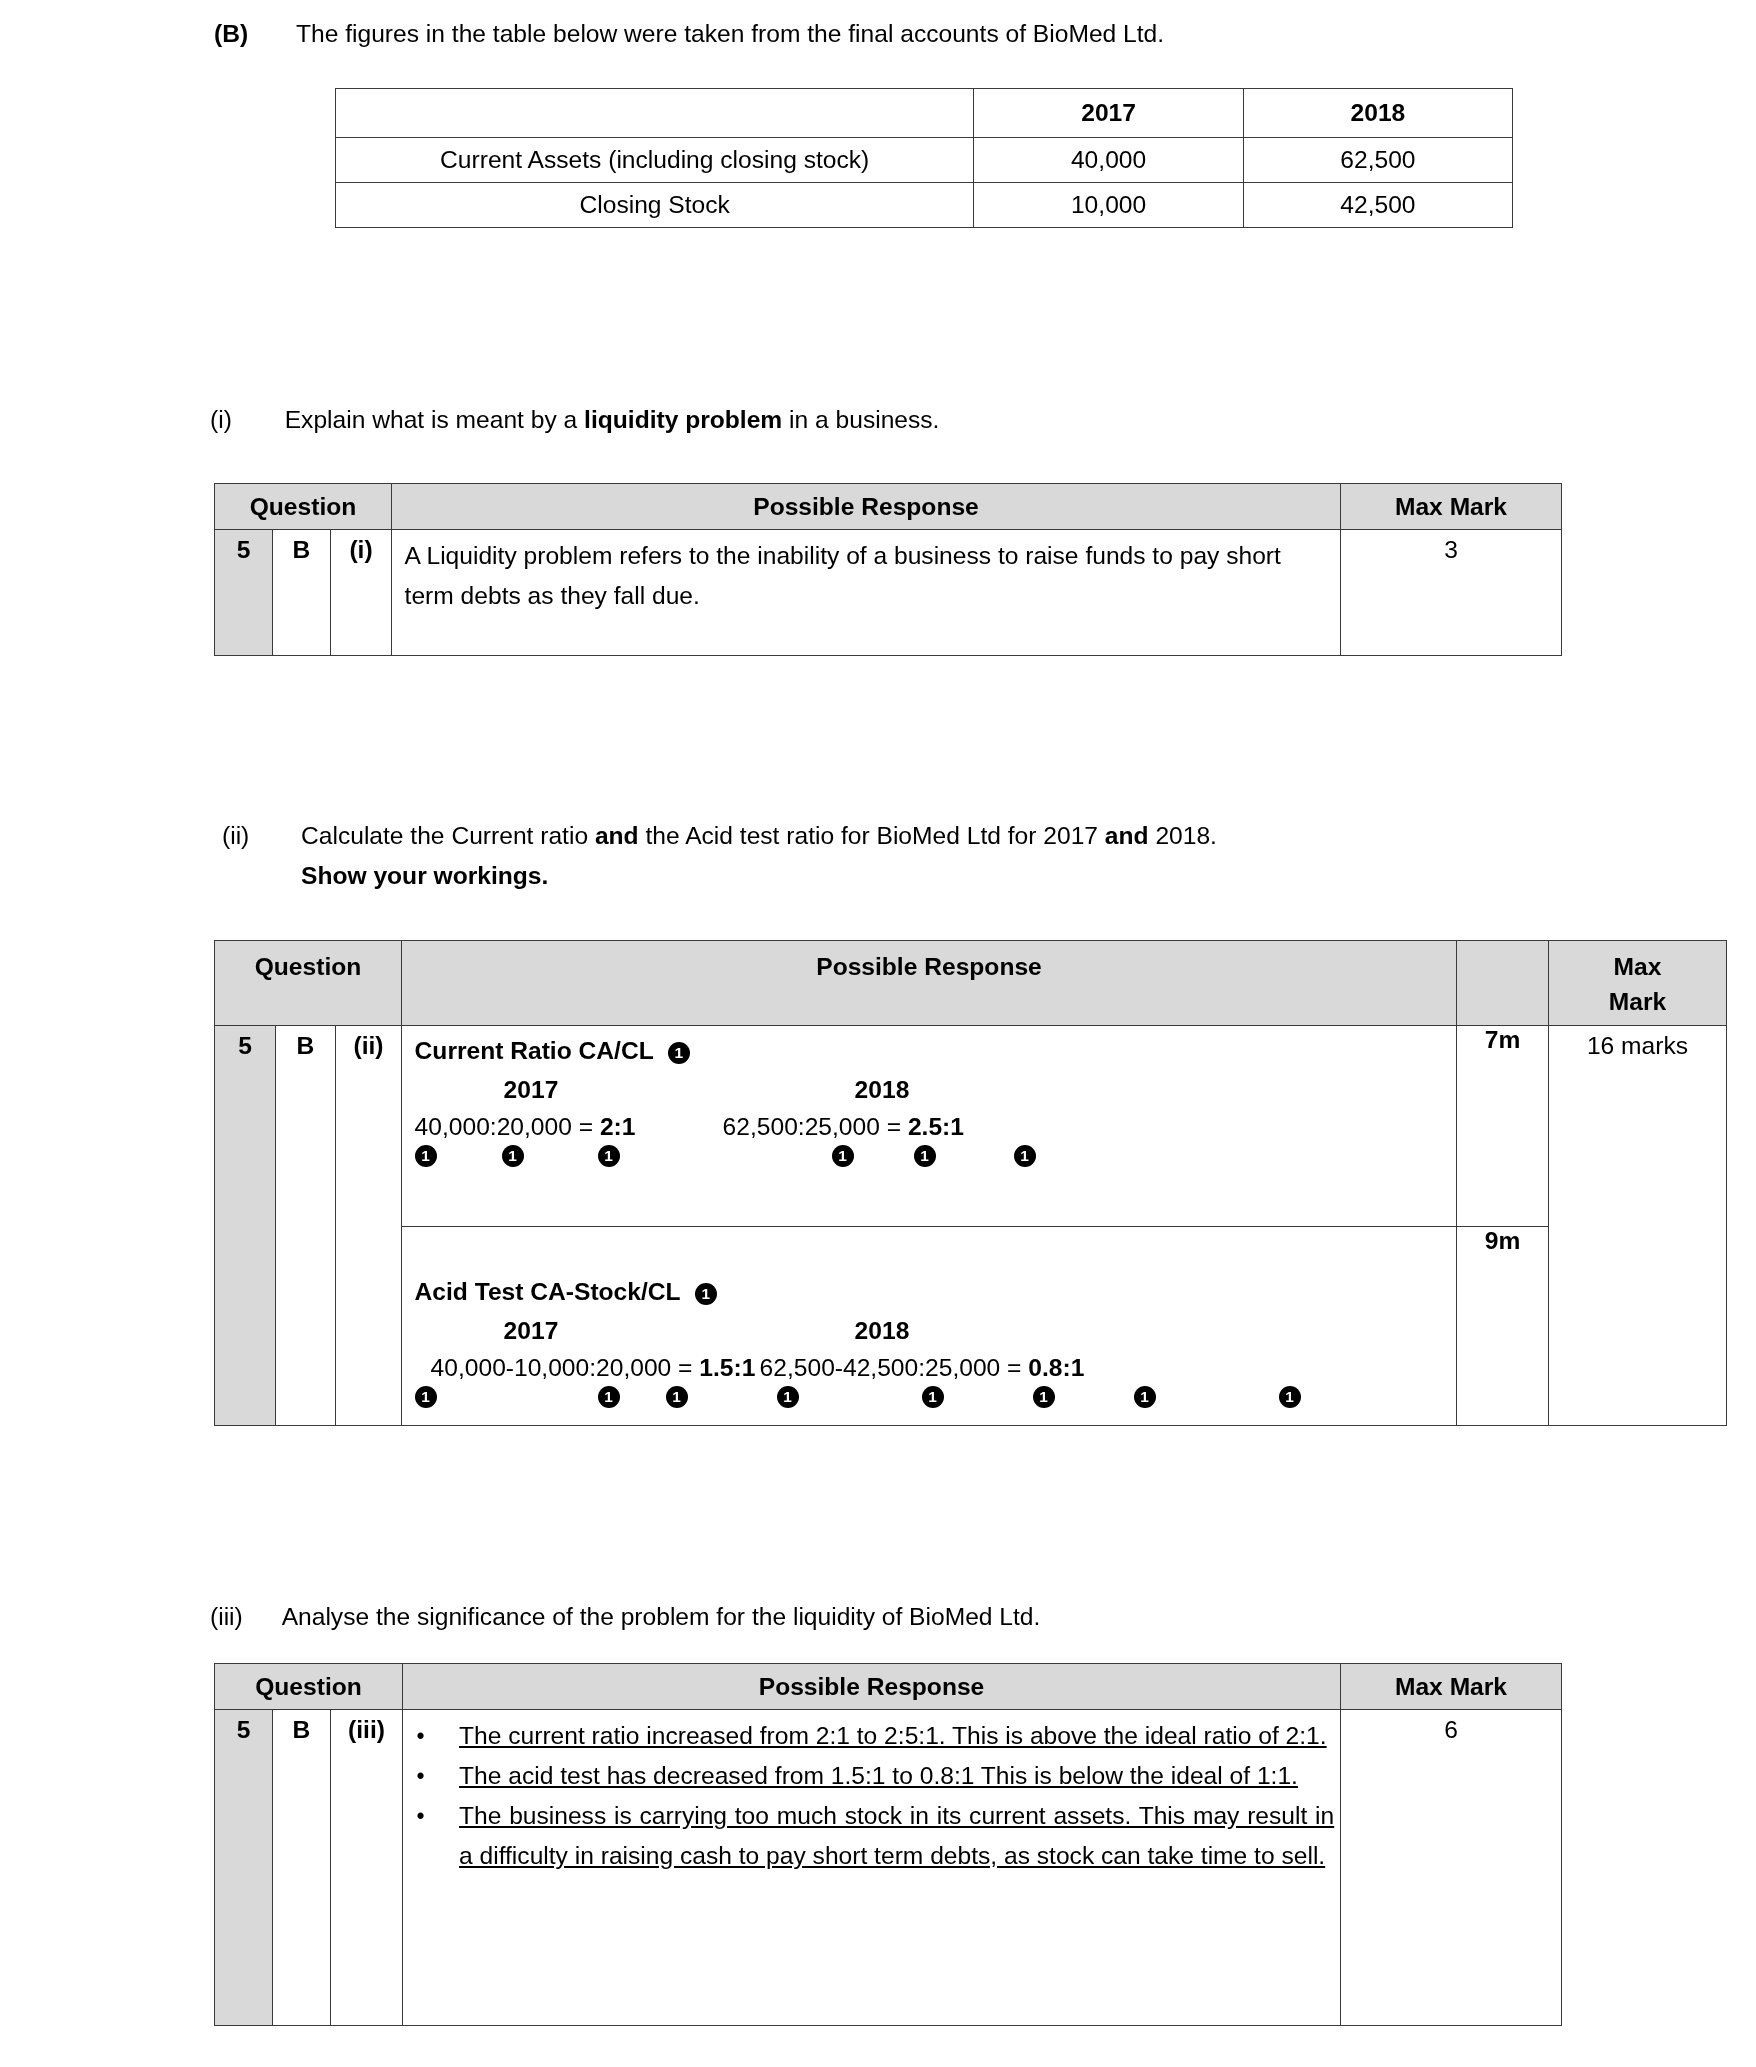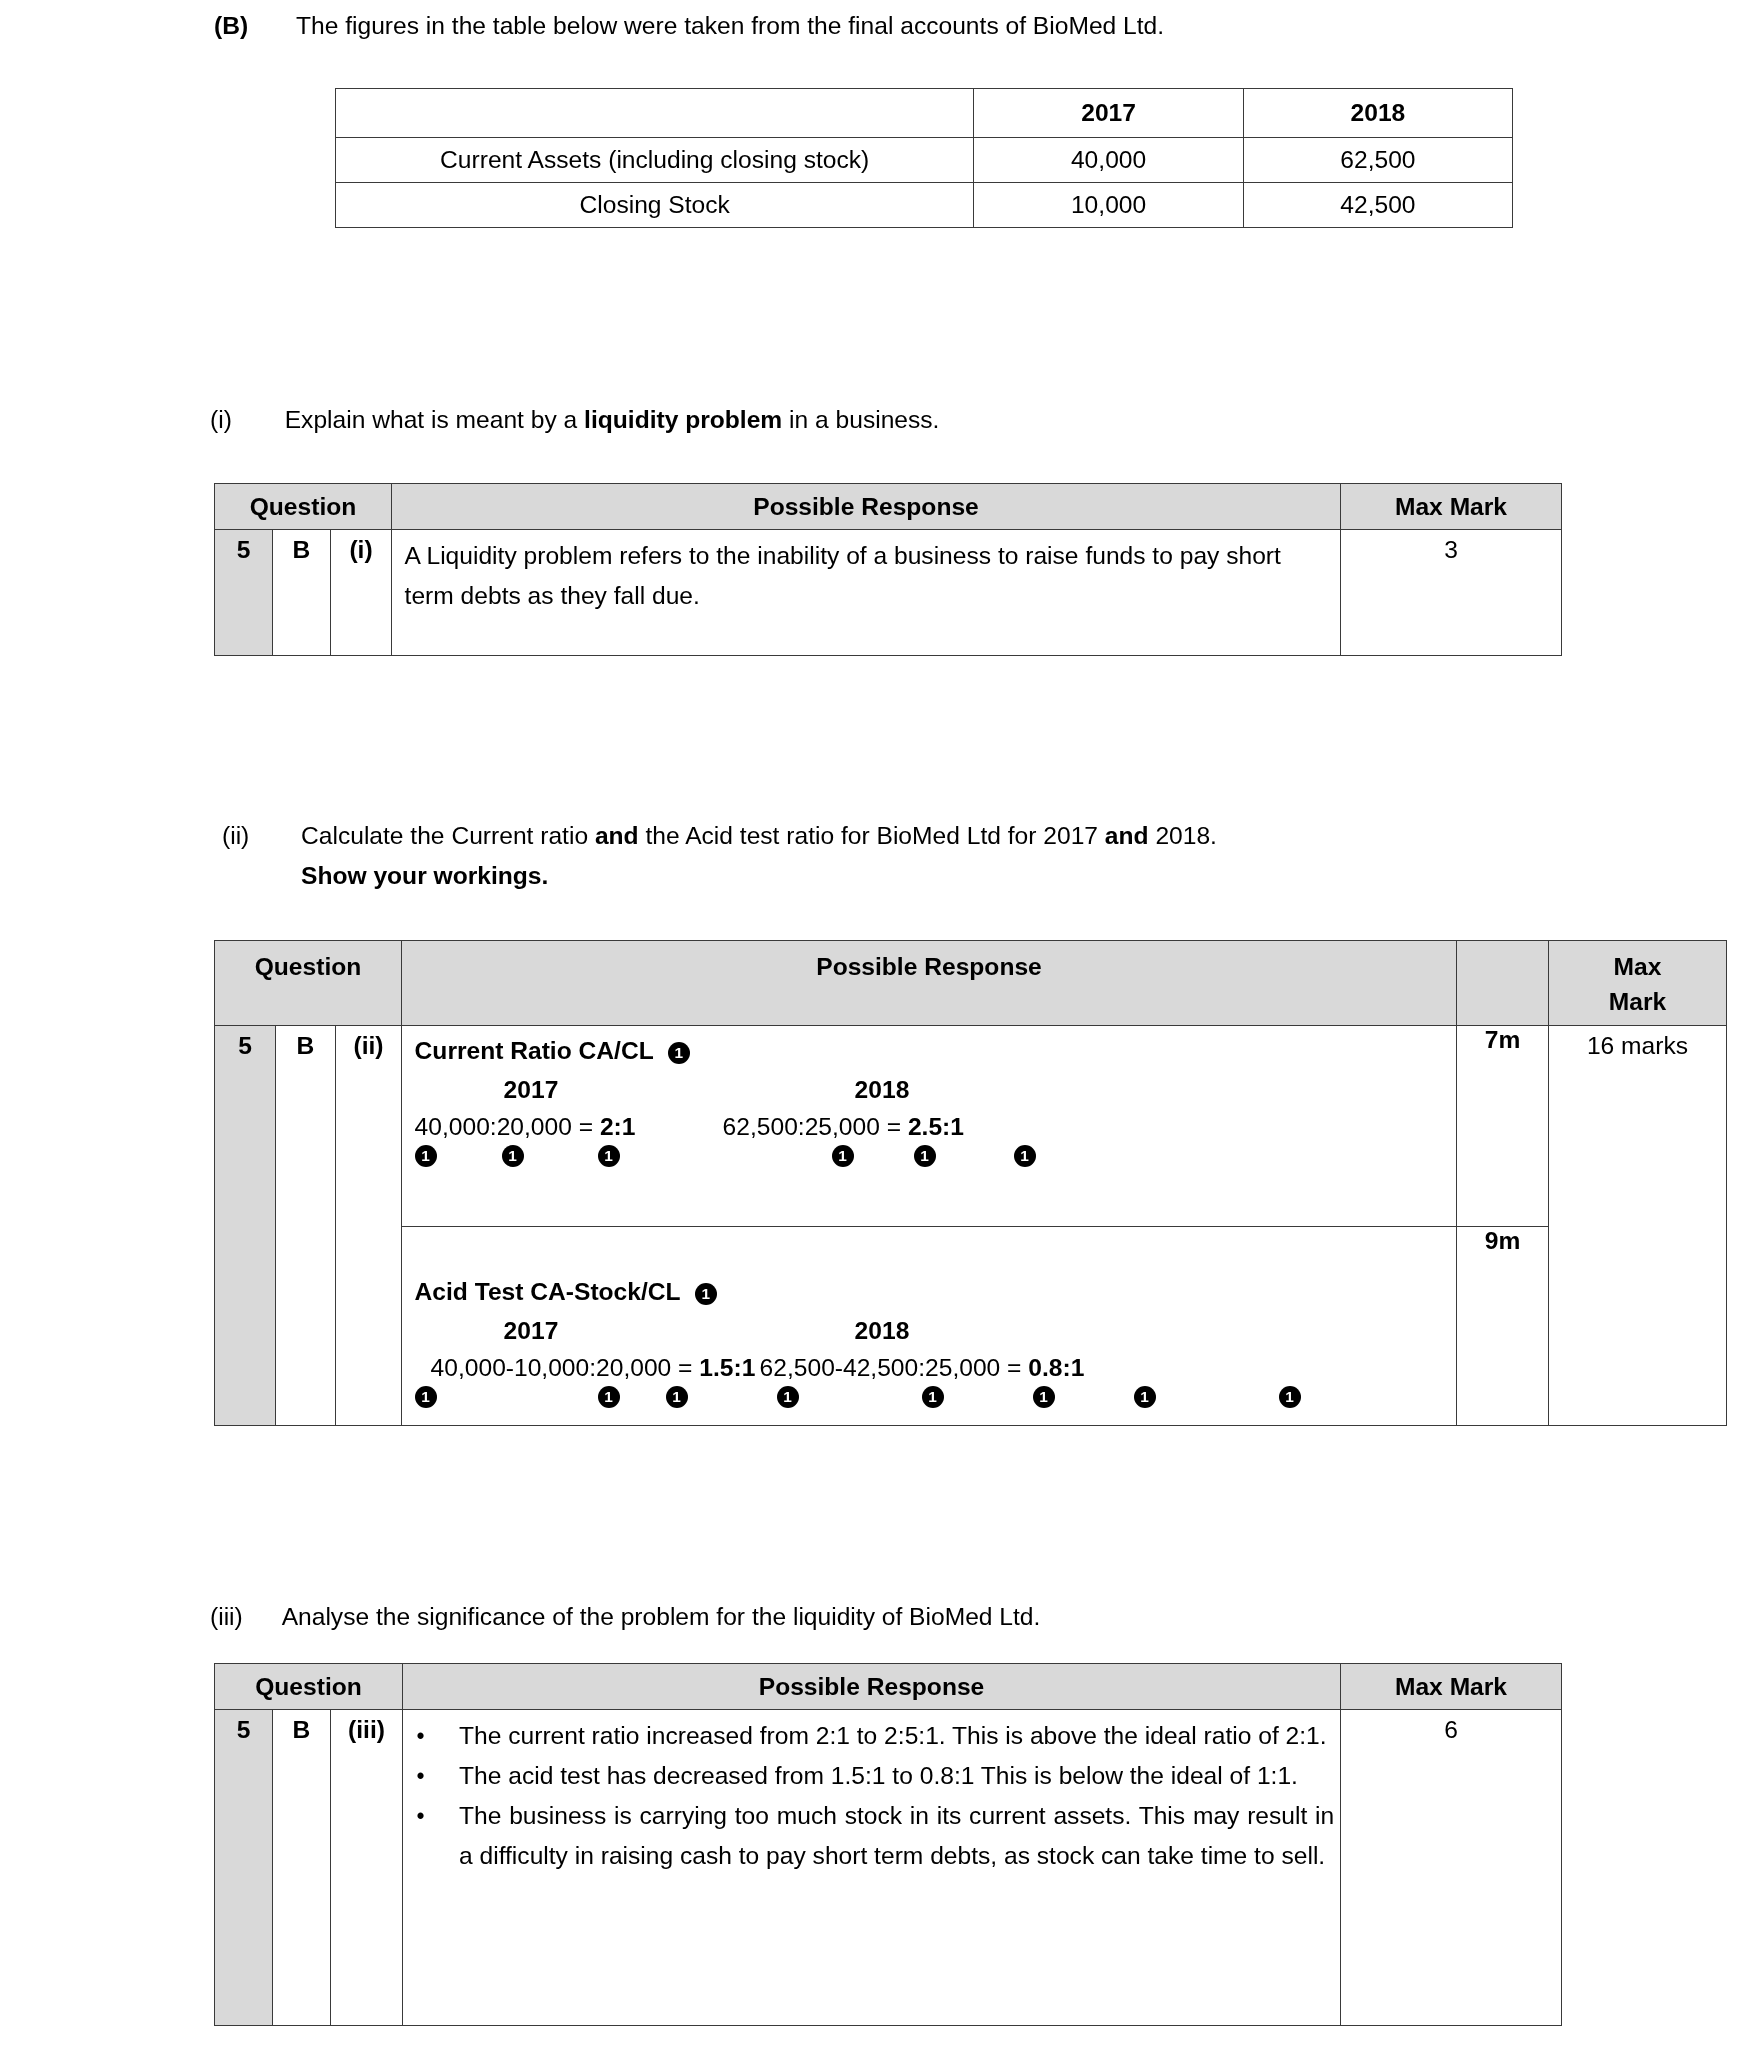--- a/index.html
+++ b/index.html
@@ -226,21 +226,21 @@
     top: 0;
     font-size: 23px;
   }
   ul.bl li.nojust { text-align: left; }
 </style>
 </head>
 <body>
 
 <div class="page">
 
-  <div class="prompt" style="left:214px; top:6px;text-align:center;">
+  <div class="prompt" style="left:214px; top:14px;text-align:center;">
     <span class="lbl">(B)</span>
     <span class="txt" style="margin-left:41px;">The figures in the table below were taken from the final accounts of BioMed Ltd.</span>
   </div>
 
   <table class="tbl" id="figures-table">
     <tbody>
       <tr>
         <td class="namecol blank"></td>
         <td class="yrcol hd">2017</td>
         <td class="yrcol hd">2018</td>
@@ -395,21 +395,21 @@
     <tbody>
       <tr style="height:46px;">
         <td class="hdr" colspan="3">Question</td>
         <td class="hdr">Possible Response</td>
         <td class="hdr">Max Mark</td>
       </tr>
       <tr style="height:316px;">
         <td class="qnum">5</td>
         <td class="qsub">B</td>
         <td class="qpart">(iii)</td>
-        <td class="resp" style="padding-left:0 !important; padding-right:5.8px !important;">
+        <td class="resp" style="padding-left:0 !important; padding-right:5.8px !important;text-decoration:underline;">
           <ul class="bl">
             <li class="nojust">The current ratio increased from 2:1 to 2:5:1. This is above the ideal ratio of 2:1.</li>
             <li>The acid test has decreased from 1.5:1 to 0.8:1 This is below the ideal of 1:1.</li>
             <li>The business is carrying too much stock in its current assets. This may result in a difficulty in raising cash to pay short term debts, as stock can take time to sell.</li>
           </ul>
         </td>
         <td class="mark">6</td>
       </tr>
     </tbody>
   </table>

